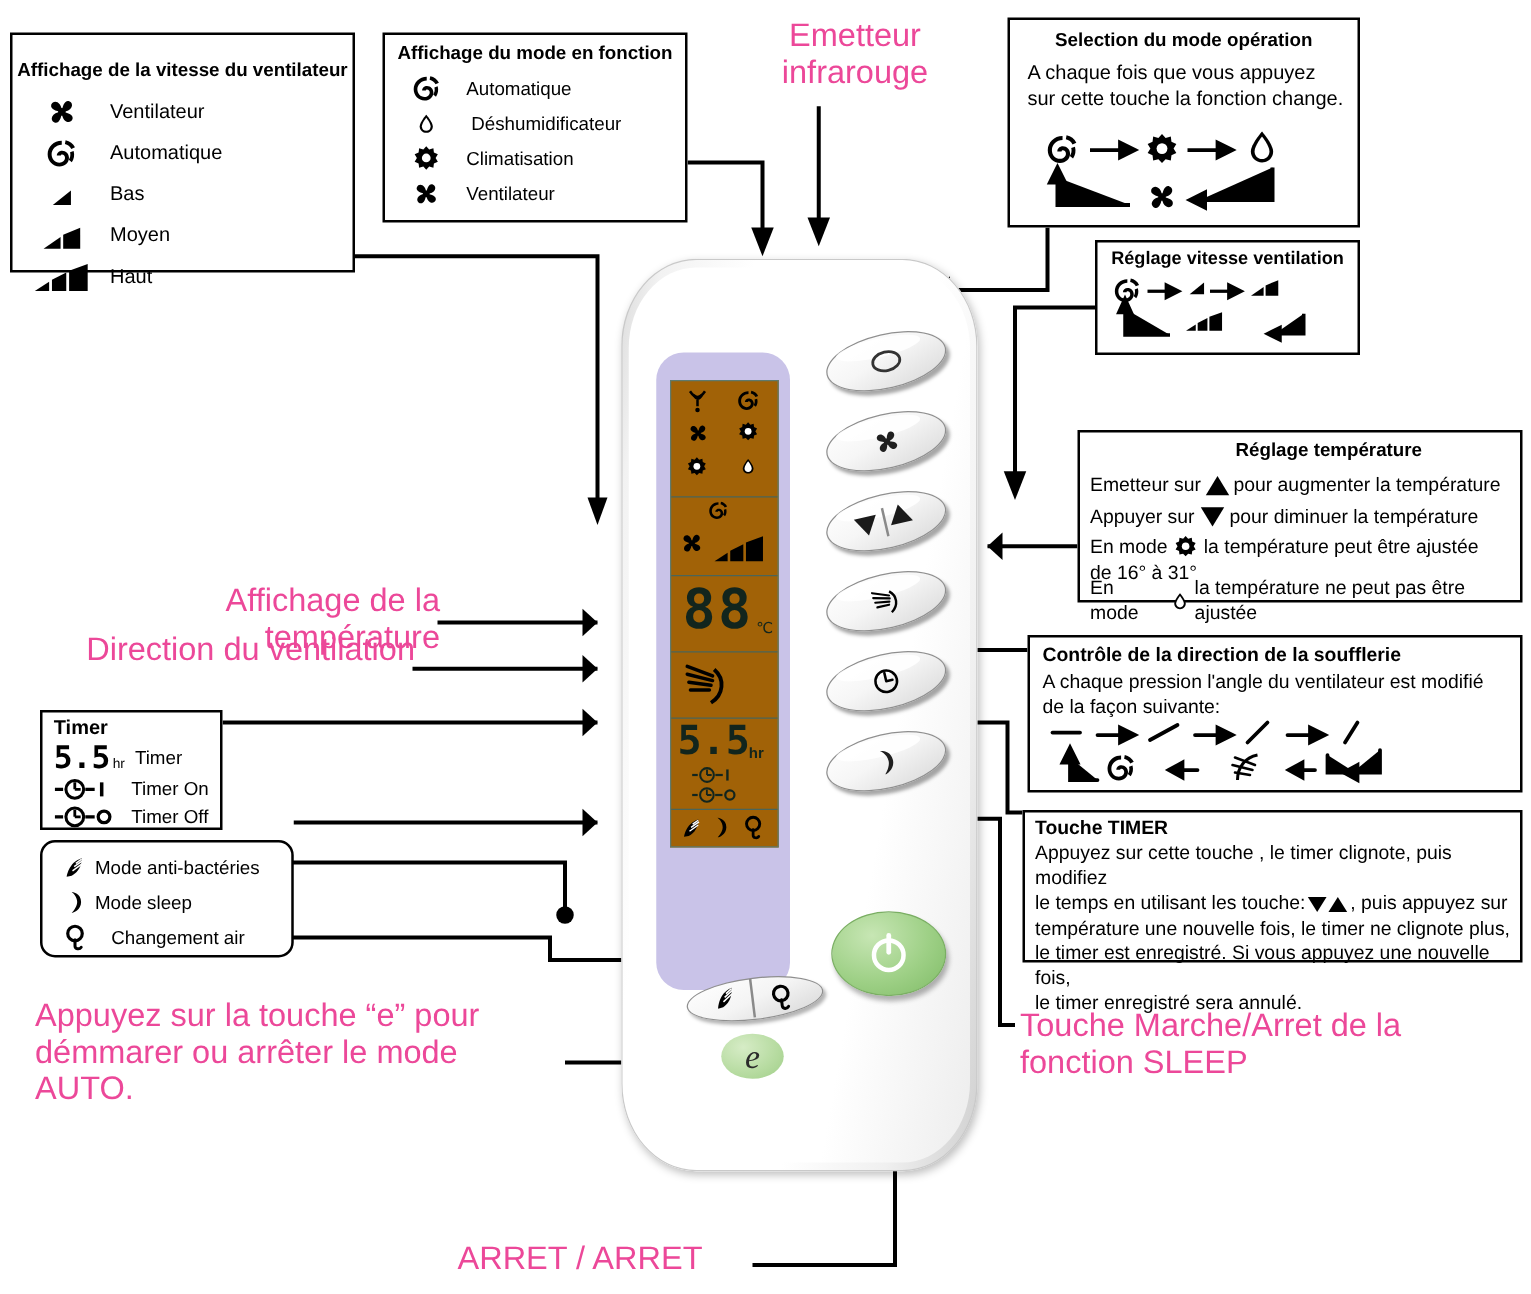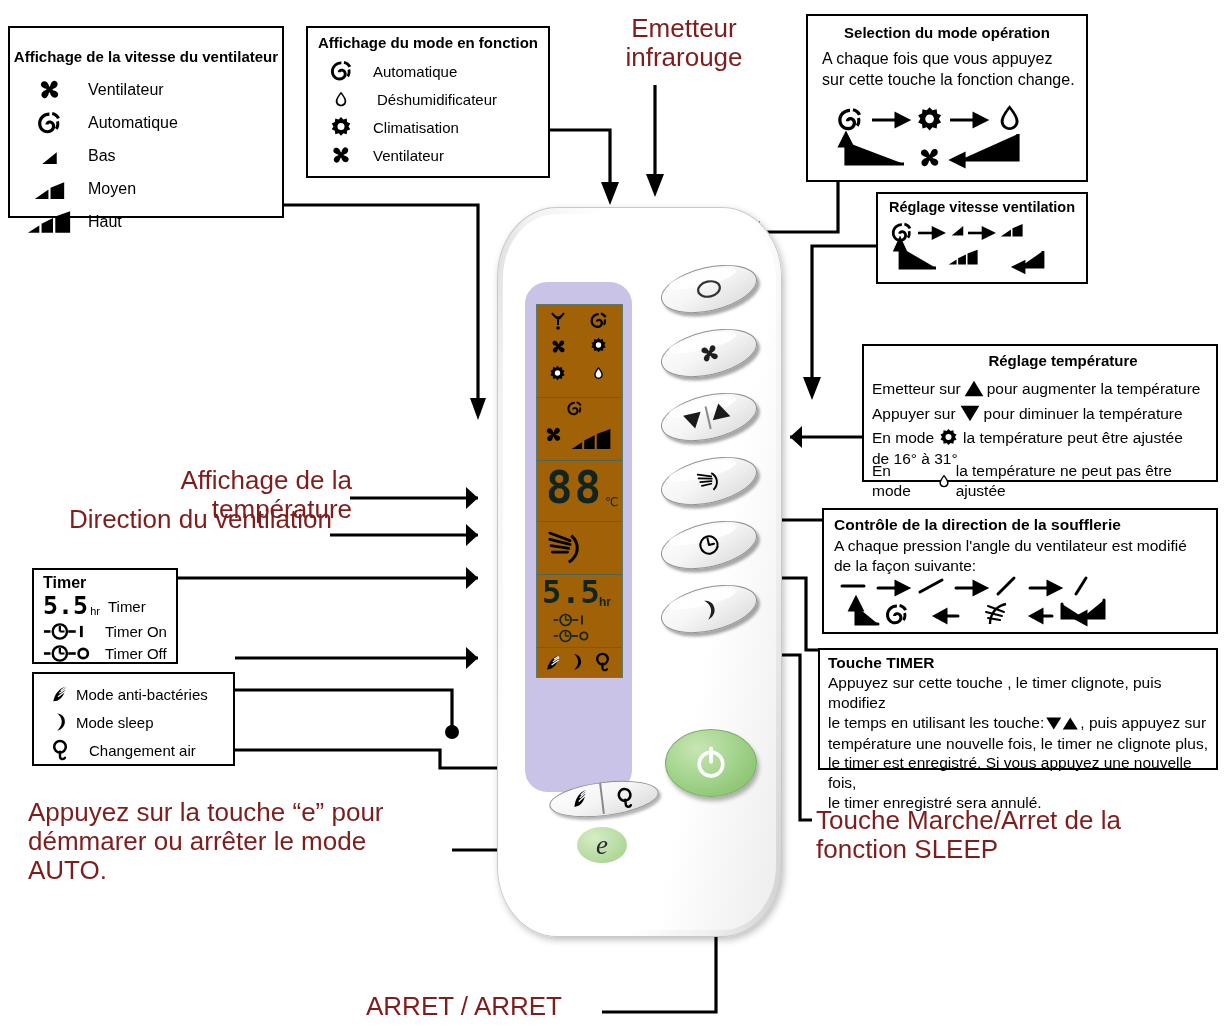--- a/index.html
+++ b/index.html
@@ -1,21 +1,21 @@
 <!DOCTYPE html>
 <html><head>
 <meta charset="utf-8">
 <style>
   html,body{margin:0;padding:0;background:#fff;}
   body{width:1225px;height:1035px;position:relative;overflow:hidden;
        font-family:"Liberation Sans","DejaVu Sans",sans-serif;color:#000;}
   .abs{position:absolute;}
   .box{position:absolute;border:2px solid #000;background:#fff;box-sizing:border-box;}
   .box-title{font-weight:bold;text-align:center;font-size:15px;line-height:1.15;}
-  .callout{position:absolute;font-size:26px;line-height:1.12;color:#7f1d1d;white-space:pre-line;}
+  .callout{position:absolute;font-size:26px;line-height:1.12;color:#ec4899;white-space:pre-line;}
   .row{display:flex;align-items:center;}
   svg{display:block;overflow:visible;}
   .lbl{font-size:16px;}
   .lbl-sm{font-size:15px;}
   .para{font-size:15.5px;line-height:1.28;}
   
   #remote{position:absolute;left:497px;top:207px;width:285px;height:730px;}
   .shell{position:absolute;inset:0;border-radius:60px/70px;
      background:linear-gradient(100deg,#d9d9d9 0%,#f2f2f2 8%,#ffffff 26%,#ffffff 62%,#f0f0f0 82%,#cfcfcf 100%);
      box-shadow:0 0 0 1px #c9c9c9 inset, 2px 3px 7px rgba(0,0,0,.25);}
@@ -666,21 +666,21 @@
         <circle cx="18" cy="9" r="7.6" fill="none" stroke="#000" stroke-width="2.6"></circle>
         <path d="M18 9 L18 3 M18 9 L23 9" stroke="#000" stroke-width="2.4"></path>
         <path d="M27 9 L35 9" stroke="#000" stroke-width="2.8"></path>
         <circle cx="43" cy="9" r="5" fill="none" stroke="#000" stroke-width="2.8"></circle>
       </svg>
       </span>
     <span class="lbl-sm" style="margin-left:4px;">Timer Off</span>
   </div>
 </div>
 
-<div class="box" style="left:32px;top:672px;width:203px;height:94px;">
+<div class="box" style="left:32px;top:672px;width:203px;height:94px;border-radius:12px;">
   <div class="row" style="margin:6px 0 0 10px;height:28px;">
     <span style="width:32px;display:flex;justify-content:center">
       <svg width="22" height="20" viewBox="0 0 26 30">
           <use href="#i-leaf"></use>
         </svg>
       </span>
     <span class="lbl-sm">Mode anti-bactéries</span>
   </div>
   <div class="row" style="margin:0 0 0 10px;height:28px;">
     <span style="width:32px;display:flex;justify-content:center">

